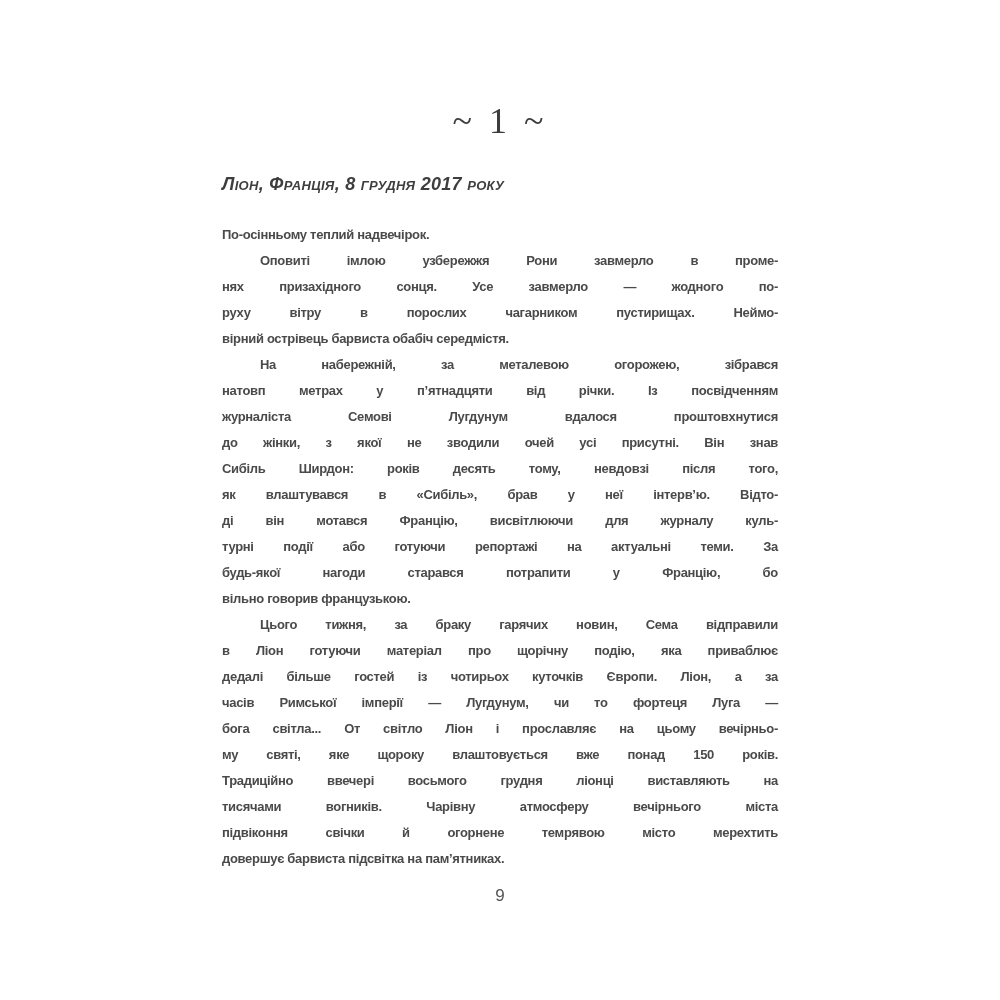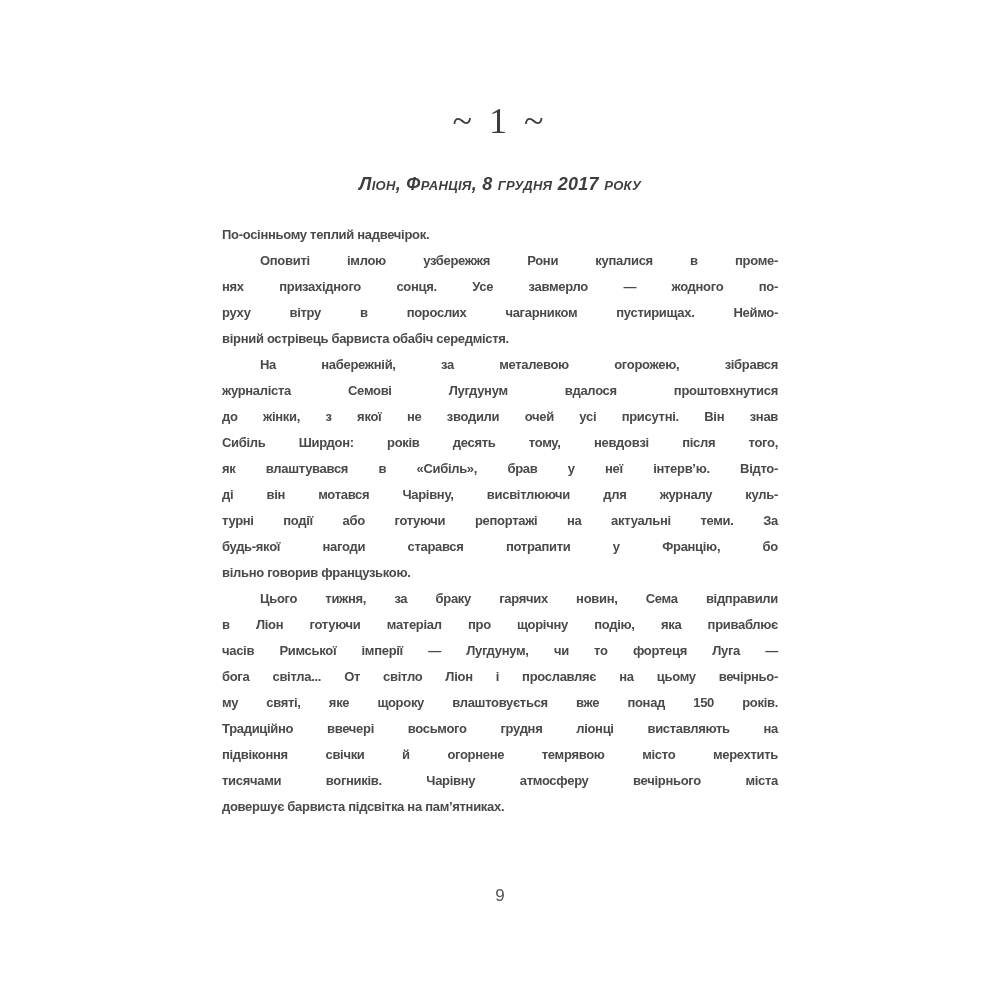--- a/index.html
+++ b/index.html
@@ -24,21 +24,20 @@
     font-family: "Liberation Serif", "DejaVu Serif", serif;
     font-size: 36px;
     letter-spacing: 4px;
     color: #3d3d3d;
   }
   .chapter-subtitle {
     position: absolute;
     top: 174px;
     left: 222px;
     width: 556px;
-    text-align: center;
     font-style: italic;
     font-weight: 700;
     font-variant: small-caps;
     font-size: 18px;
     letter-spacing: 0.3px;
     color: #3e3e3e;
   }
   .body-text {
     position: absolute;
     top: 222px;
@@ -76,42 +75,44 @@
 <body>
 
 <div class="page">
   <div class="chapter-heading">~ 1 ~</div>
   <div class="chapter-subtitle">Ліон, Франція, 8 грудня 2017 року</div>
   <div class="body-text">
       <div class="paragraph">
         <div class="line last">По-осінньому теплий надвечірок.</div>
       </div>
       <div class="paragraph">
-        <div class="line indent">Оповиті імлою узбережжя Рони купалися в проме-</div>
+        <div class="line indent">Оповиті імлою узбережжя Рони завмерло в проме-</div>
         <div class="line">нях призахідного сонця. Усе завмерло — жодного по-</div>
         <div class="line">руху вітру в порослих чагарником пустирищах. Неймо-</div>
         <div class="line last">вірний острівець барвиста обабіч середмістя.</div>
       </div>
       <div class="paragraph">
         <div class="line indent">На набережній, за металевою огорожею, зібрався</div>
+        <div class="line">натовп метрах у п’ятнадцяти від річки. Із посвідченням</div>
         <div class="line">журналіста Семові Лугдунум вдалося проштовхнутися</div>
         <div class="line">до жінки, з якої не зводили очей усі присутні. Він знав</div>
         <div class="line">Сибіль Ширдон: років десять тому, невдовзі після того,</div>
         <div class="line">як влаштувався в «Сибіль», брав у неї інтерв’ю. Відто-</div>
-        <div class="line">ді він мотався Чарівну, висвітлюючи для журналу куль-</div>
+        <div class="line">ді він мотався Францію, висвітлюючи для журналу куль-</div>
         <div class="line">турні події або готуючи репортажі на актуальні теми. За</div>
         <div class="line">будь-якої нагоди старався потрапити у Францію, бо</div>
         <div class="line last">вільно говорив французькою.</div>
       </div>
       <div class="paragraph">
         <div class="line indent">Цього тижня, за браку гарячих новин, Сема відправили</div>
         <div class="line">в Ліон готуючи матеріал про щорічну подію, яка приваблює</div>
+        <div class="line">дедалі більше гостей із чотирьох куточків Європи. Ліон, а за</div>
         <div class="line">часів Римської імперії — Лугдунум, чи то фортеця Луга —</div>
         <div class="line">бога світла... От світло Ліон і прославляє на цьому вечірньо-</div>
         <div class="line">му святі, яке щороку влаштовується вже понад 150 років.</div>
         <div class="line">Традиційно ввечері восьмого грудня ліонці виставляють на</div>
+        <div class="line">тисячами вогників. Чарівну атмосферу вечірнього міста</div>
         <div class="line">підвіконня свічки й огорнене темрявою місто мерехтить</div>
-        <div class="line">тисячами вогників. Чарівну атмосферу вечірнього міста</div>
         <div class="line last">довершує барвиста підсвітка на пам’ятниках.</div>
       </div>
     </div>
   <div class="page-number">9</div>
 </div>
 
 </body></html>

